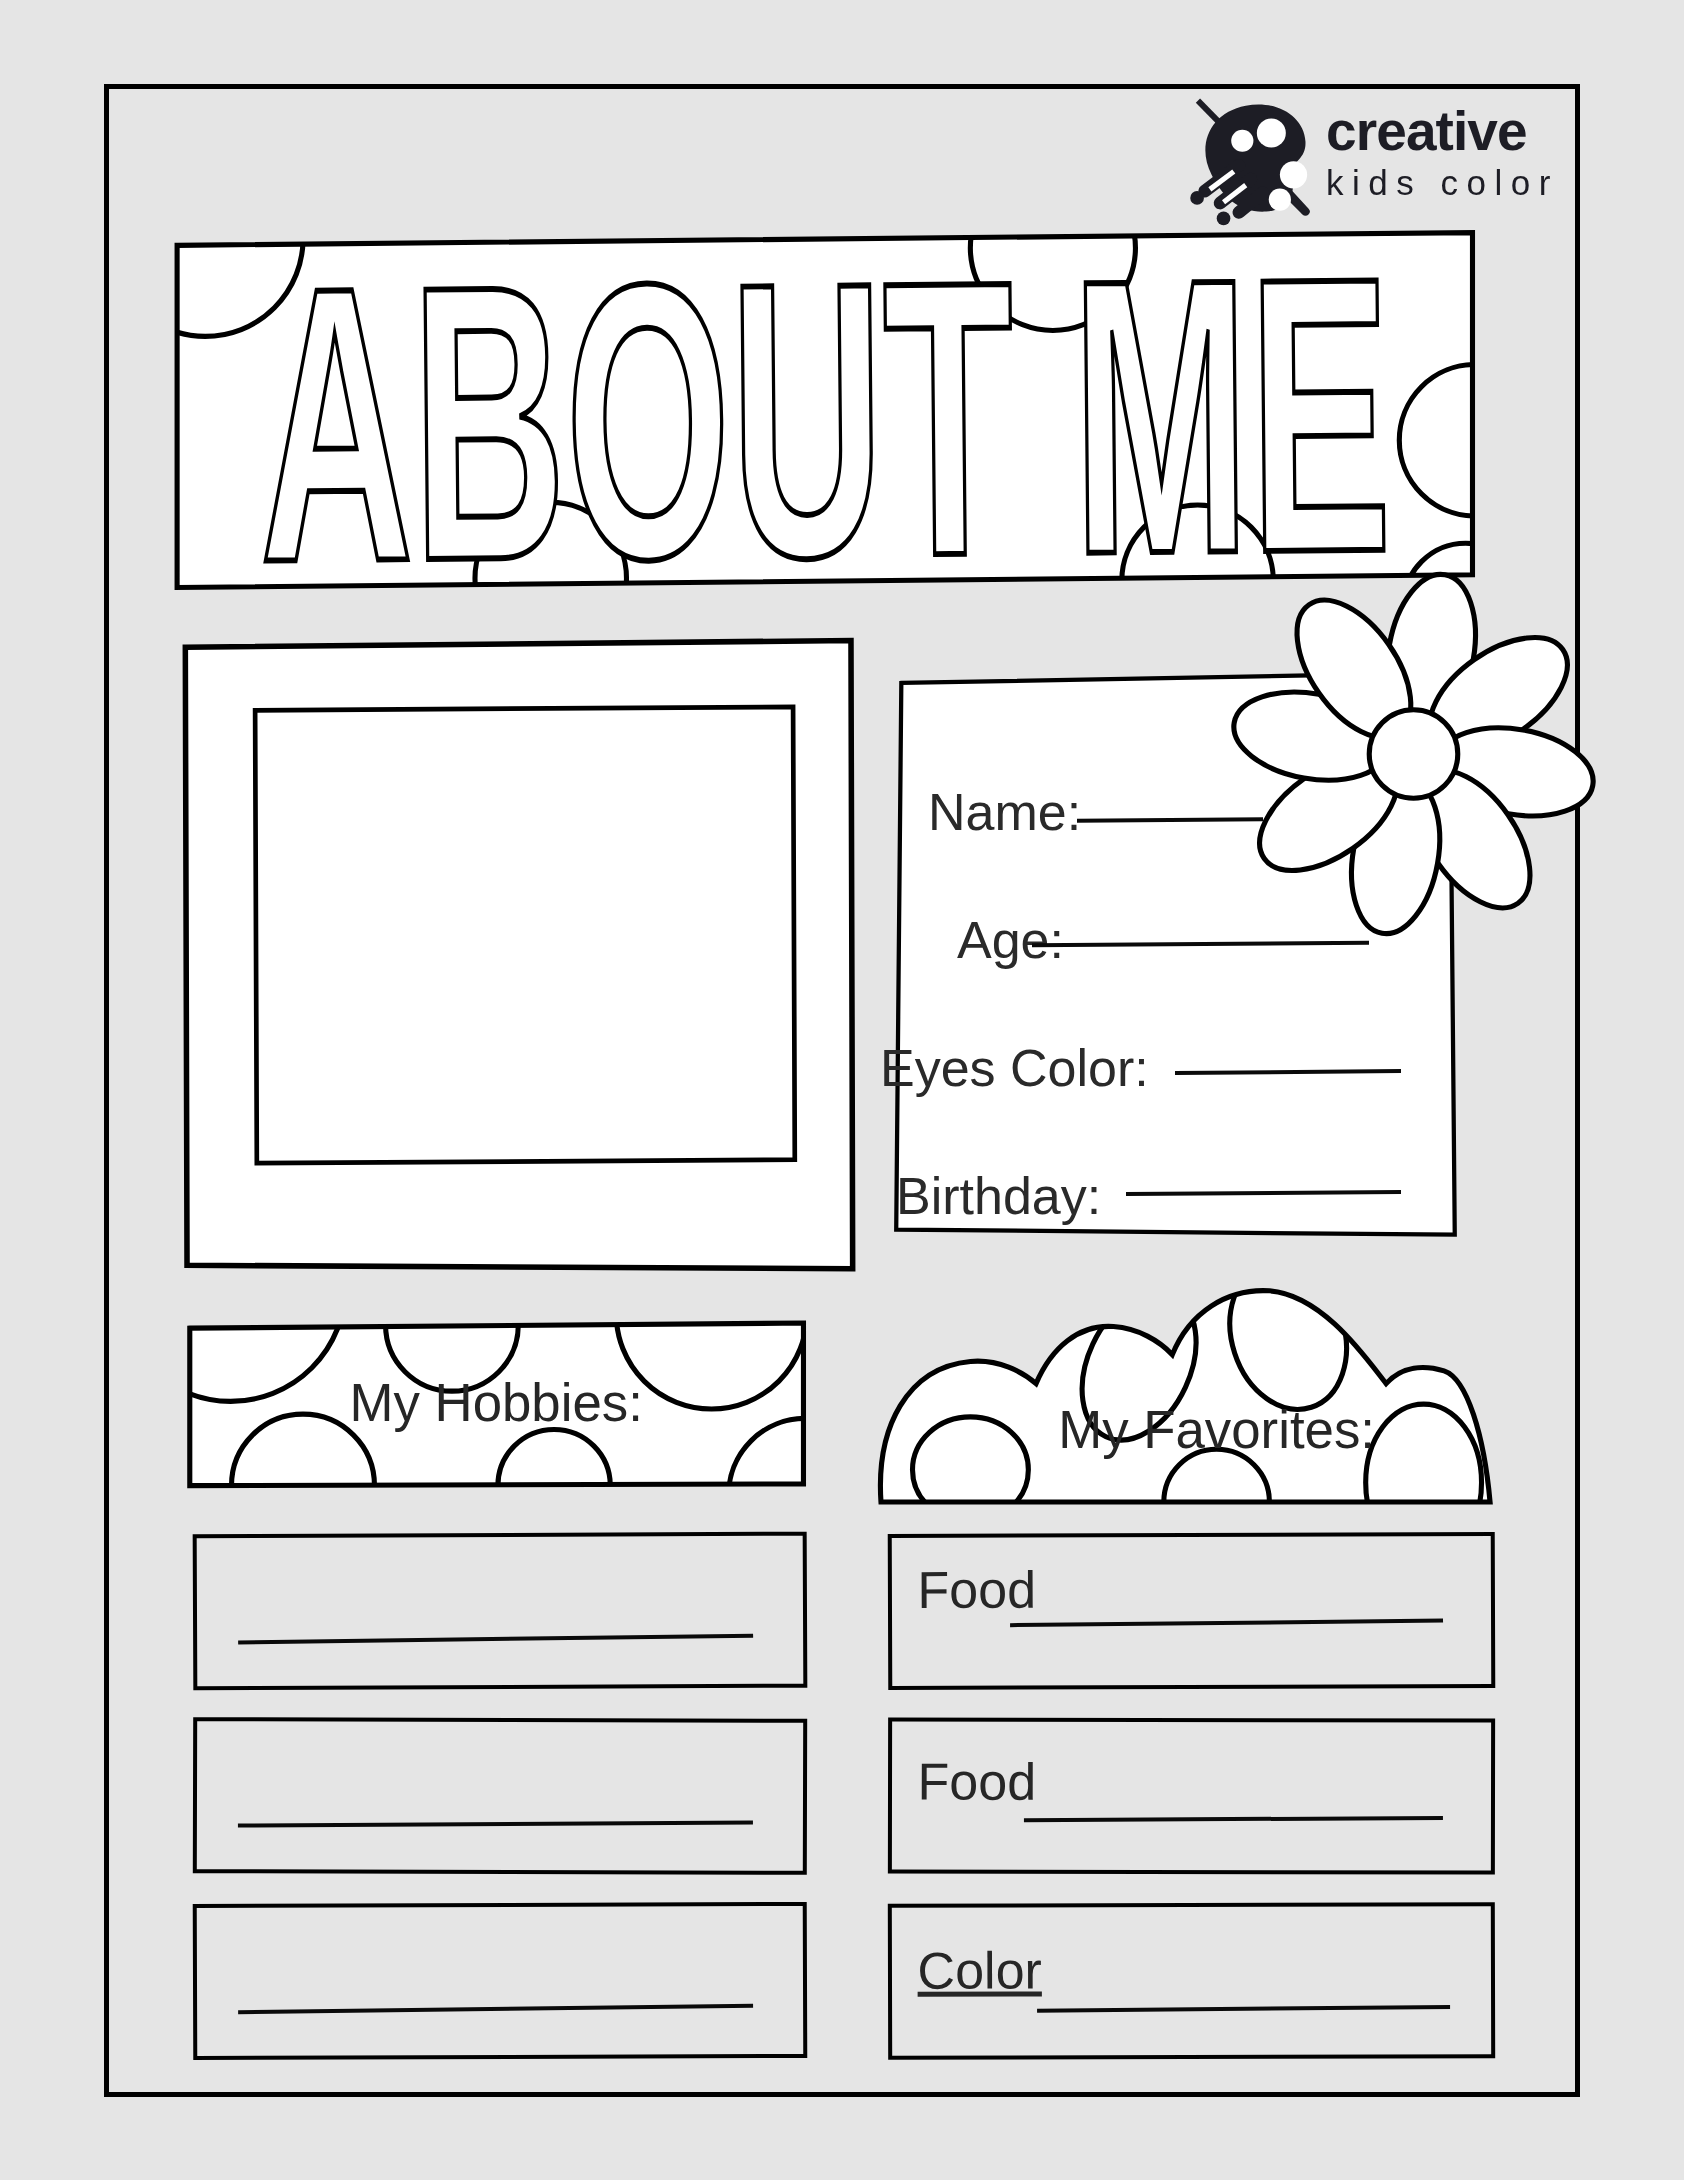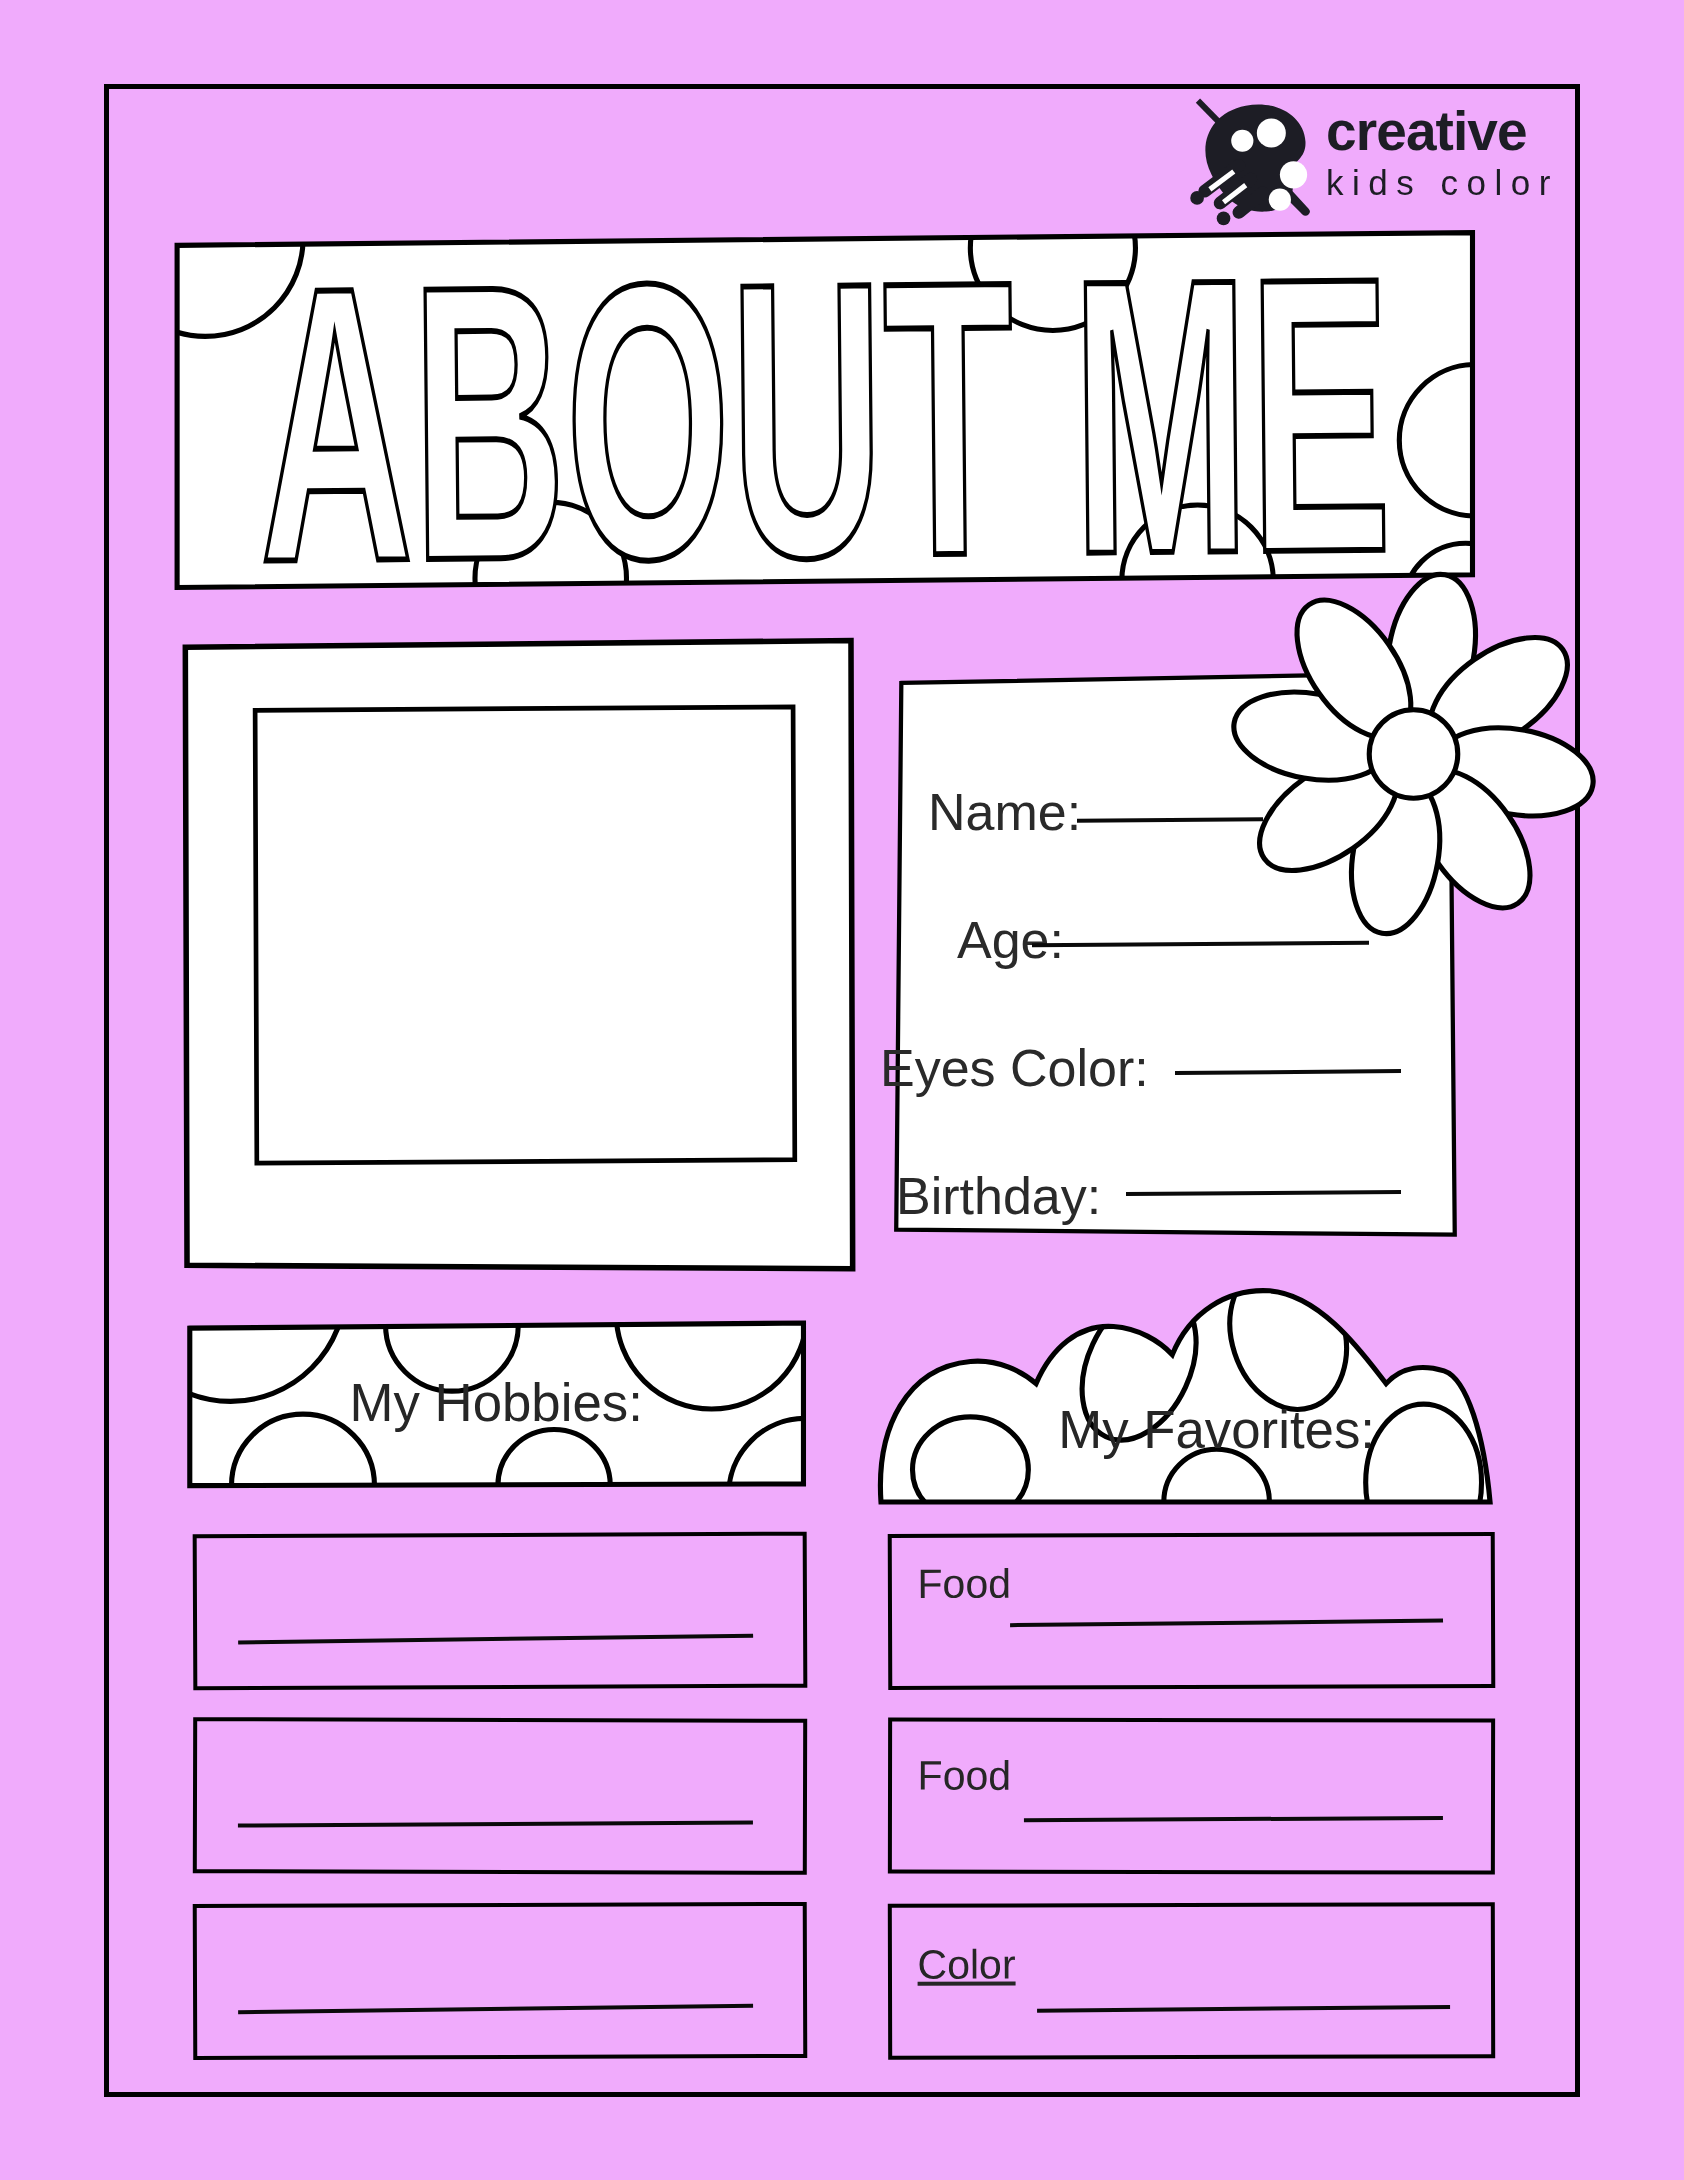--- a/index.html
+++ b/index.html
@@ -1,17 +1,17 @@
 <!DOCTYPE html>
 <html style="font-size:13.6px"><head>
 <meta charset="utf-8">
 <style>
   html,body{margin:0;padding:0;background:#ffffff;}
   .page{
-    position:relative;width:1685px;height:2181px;background:#f0abfc;overflow:hidden;
+    position:relative;width:1685px;height:2181px;background:#e5e5e5;overflow:hidden;
     font-family:"Liberation Sans",sans-serif;color:#2a2a2a;
   }
   .page-border{
     position:absolute;left:104px;top:84px;width:1466px;height:2003px;
     border:5.1px solid #000;
   }
   
   .logo{position:absolute;left:1186px;top:92px;display:flex;align-items:flex-start;}
   .logo-icon{width:128px;height:135px;}
   .logo-text{margin-left:12px;margin-top:12px;color:#1d1d25;}
@@ -36,21 +36,21 @@
   .hobby-box{position:absolute;left:193px;width:606px;height:148px;border:4.3px solid #000;}
   .hb-1{top:1533px;transform:rotate(-0.25deg);}
   .hb-2{top:1718px;transform:rotate(0.15deg);}
   .hb-3{top:1903px;transform:rotate(-0.2deg);}
   .hobby-line{position:absolute;left:41px;top:100px;width:515px;height:0;border-top:4.3px solid #0a0a0a;transform:rotate(-0.5deg);}
   
   .fav-box{position:absolute;left:888px;width:599px;height:148px;border:4.3px solid #000;}
   .fb-1{top:1533px;transform:rotate(-0.2deg);}
   .fb-2{top:1718px;transform:rotate(0.1deg);}
   .fb-3{top:1903px;transform:rotate(-0.15deg);}
-  .fav-label{position:absolute;left:25.6px;font-size:41px;line-height:1;color:#262626;}
+  .fav-label{position:absolute;left:25.6px;font-size:52px;line-height:1;color:#262626;}
   .fl-1{top:25.6px;} .fl-2{top:34px;} .fl-3{top:37px;text-decoration:underline;}
   .fav-line{position:absolute;height:0;border-top:4.3px solid #0a0a0a;transform:rotate(-0.4deg);}
   .fv-1{left:118px;top:84px;width:433px;}
   .fv-2{left:132px;top:95px;width:419px;}
   .fv-3{left:145px;top:100px;width:413px;}
   
   .svg-heading{font-family:"Liberation Sans",sans-serif;font-size:62px;fill:#262626;}
   .banner-title{
     font-family:"Liberation Sans",sans-serif;font-weight:bold;font-size:460px;
     fill:#ffffff;stroke:#000;stroke-width:7px;

